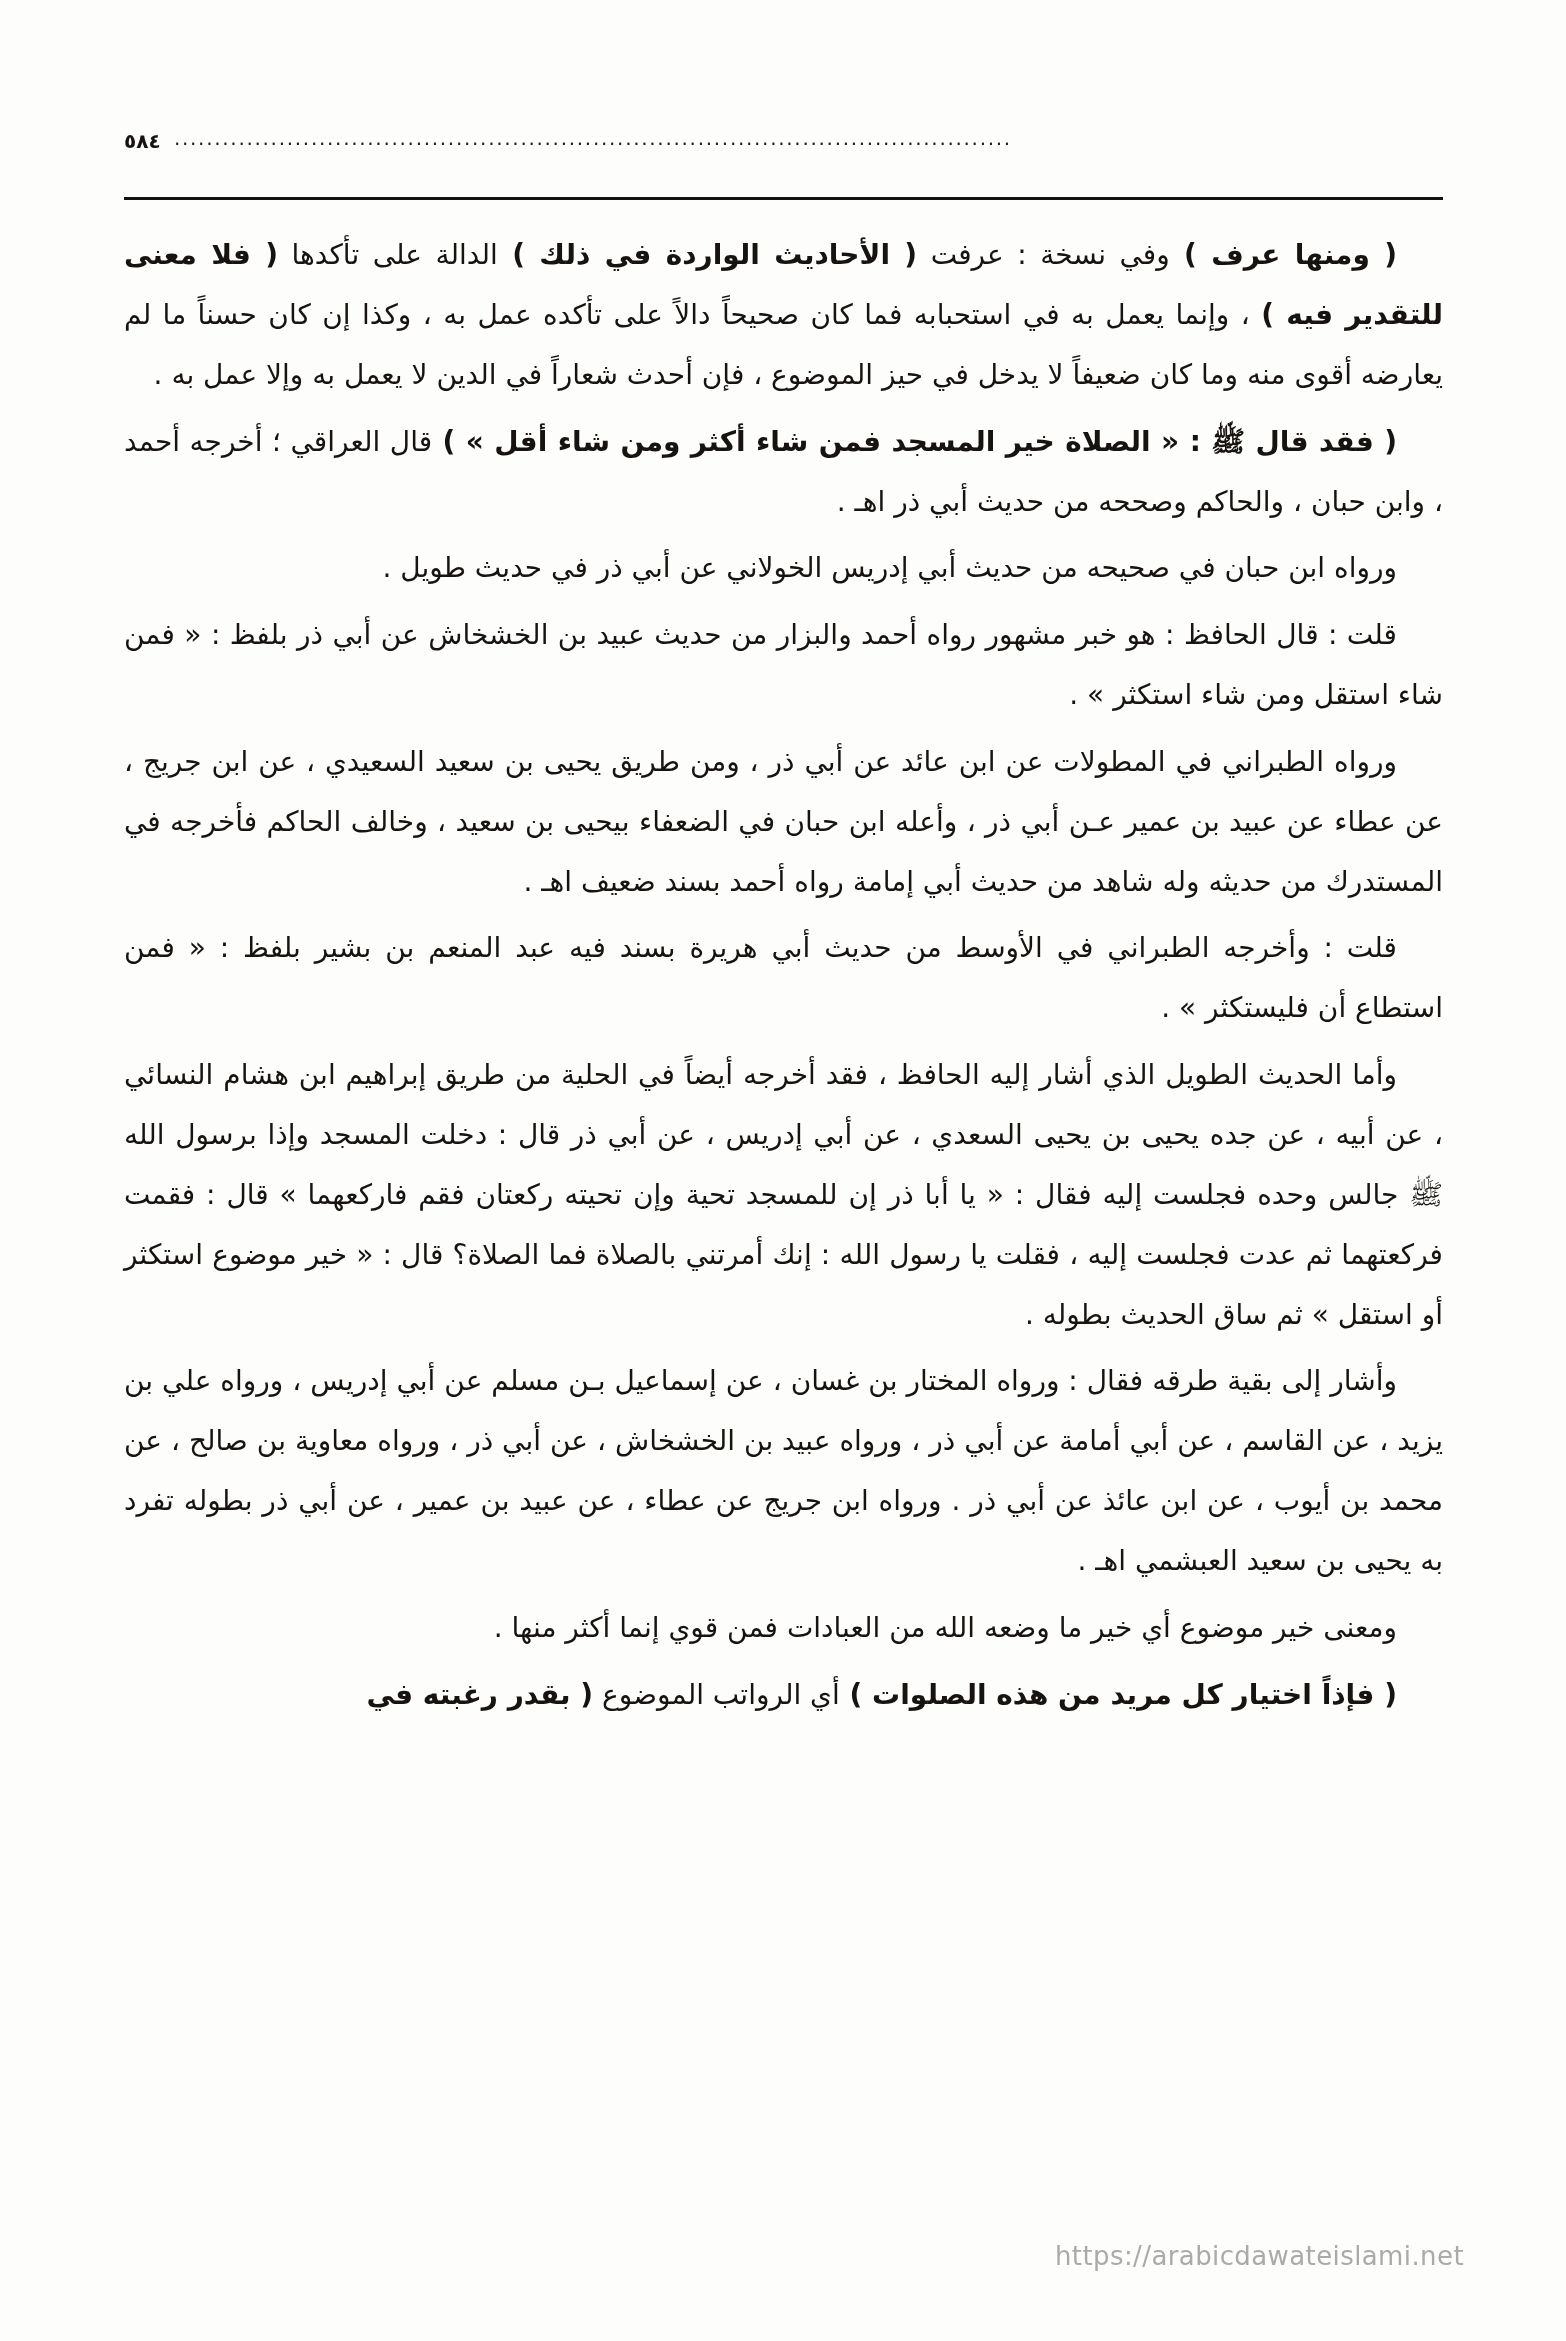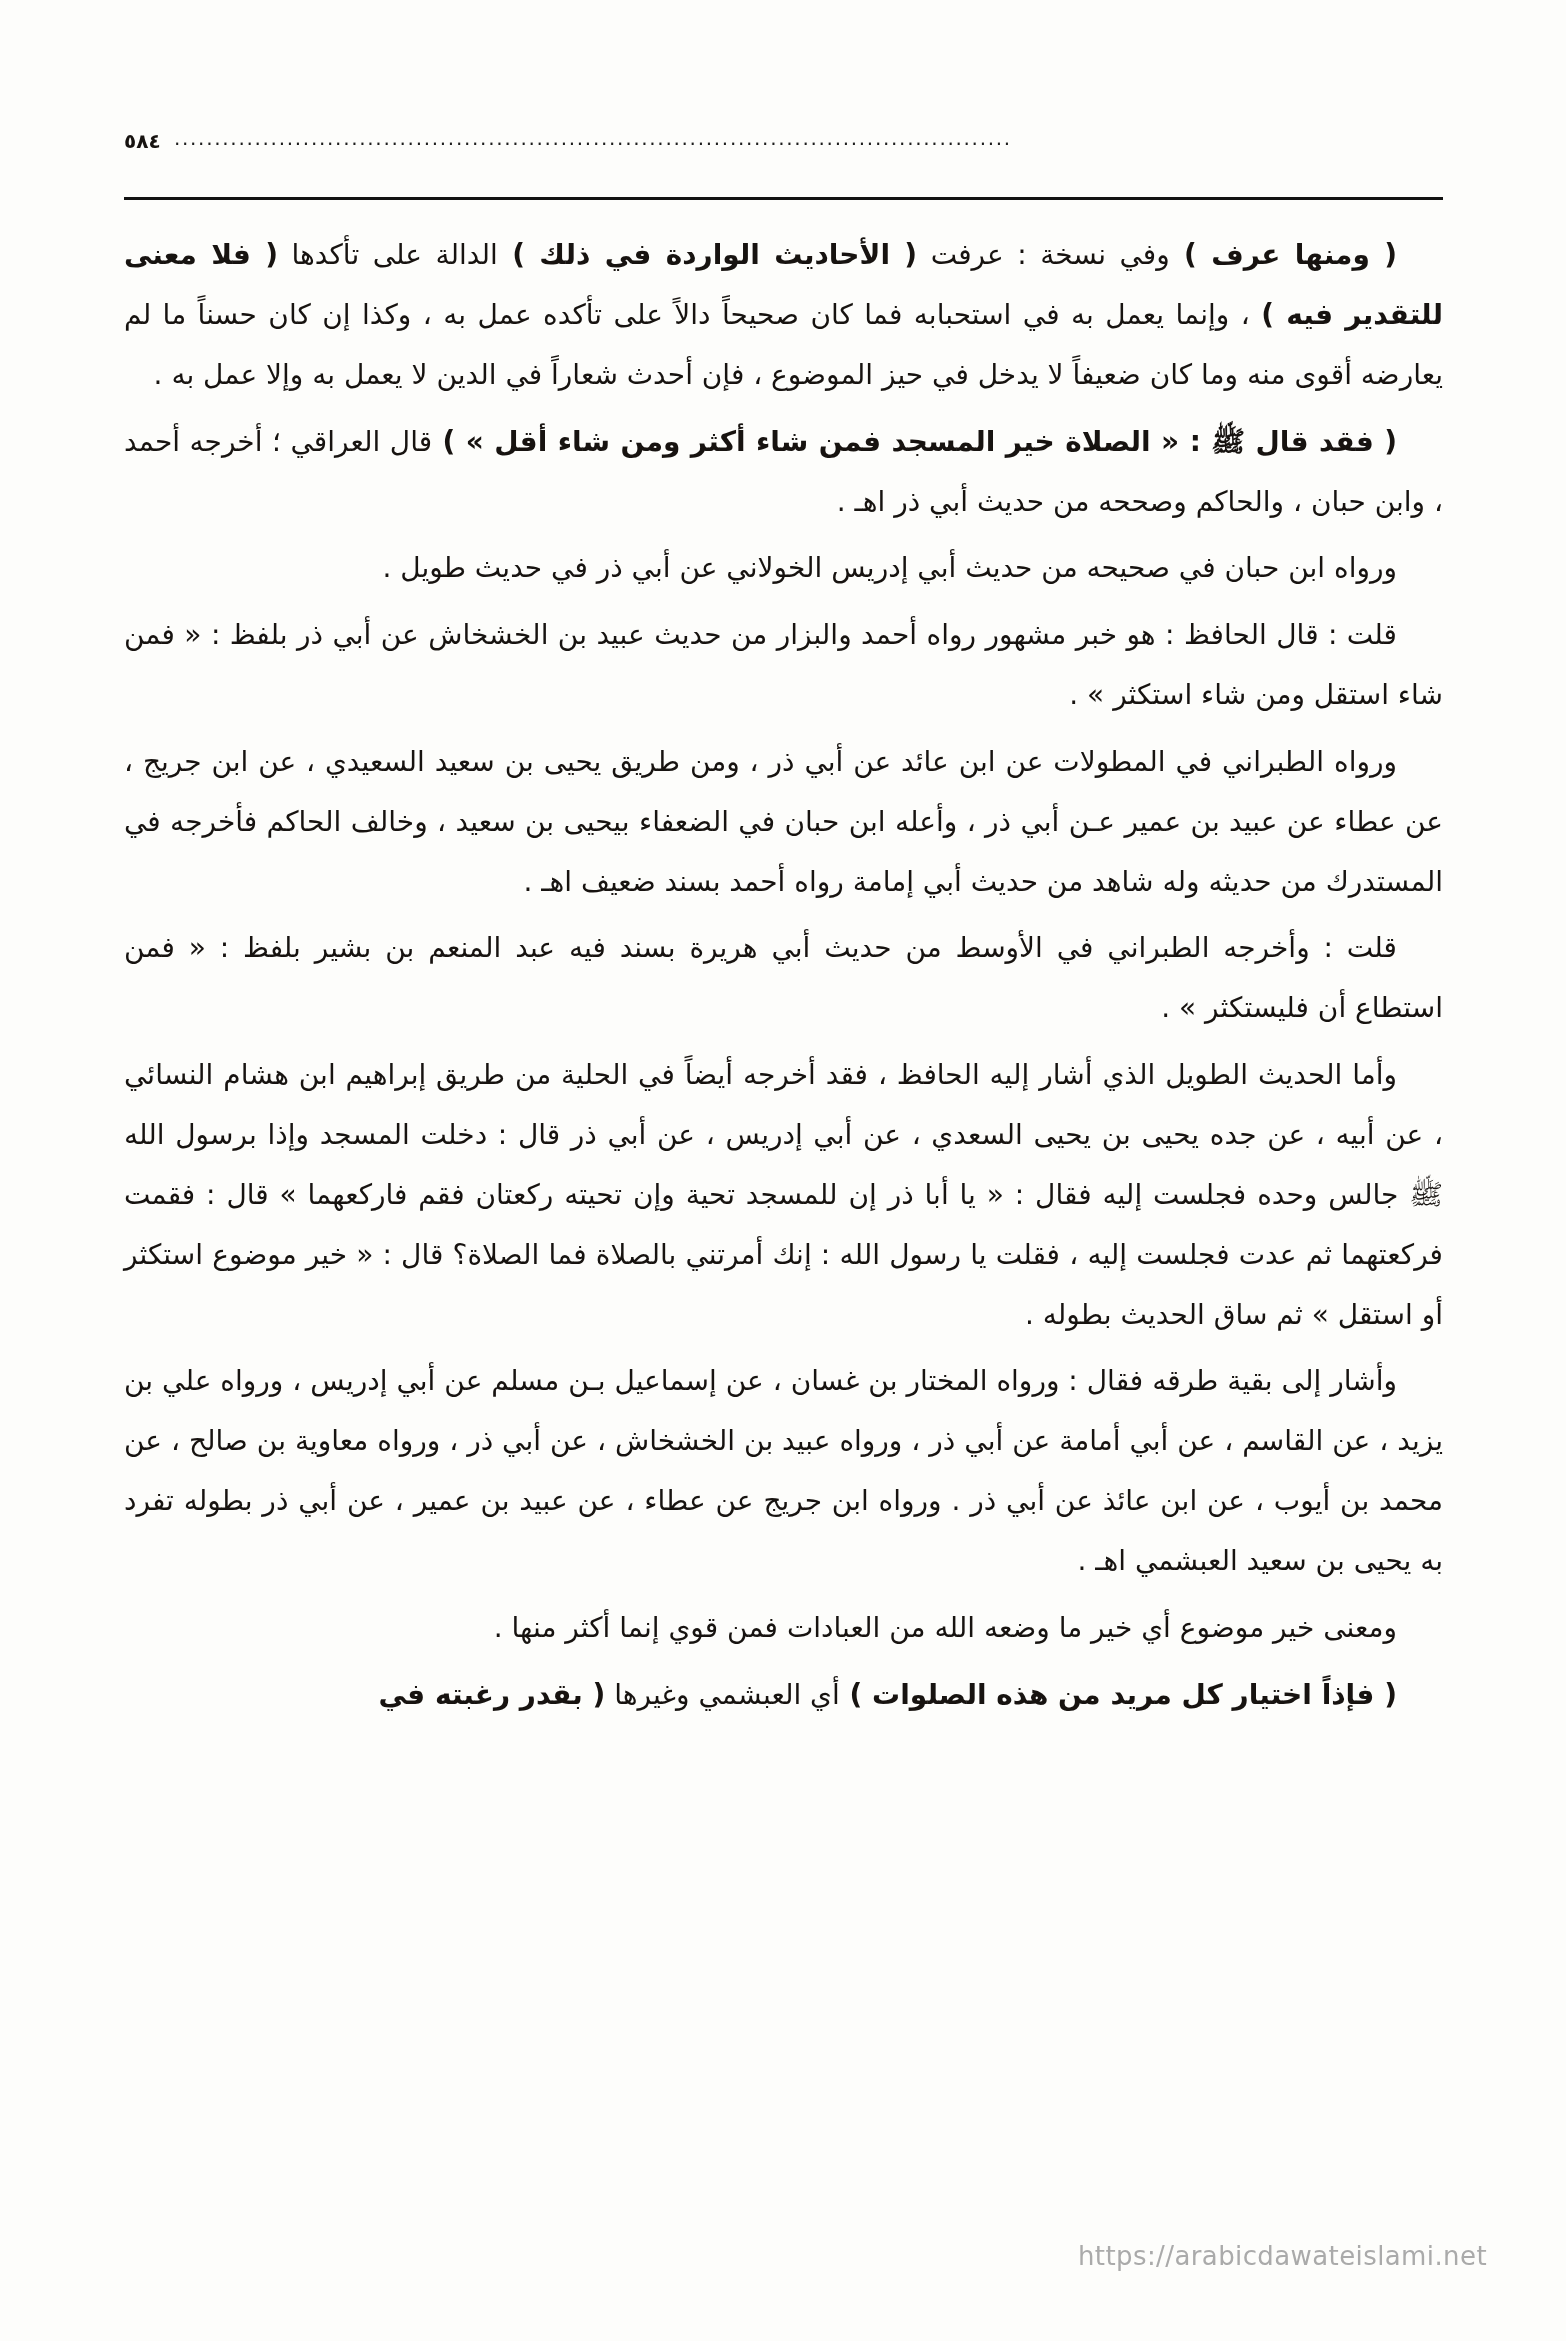--- a/index.html
+++ b/index.html
@@ -70,21 +70,21 @@
     text-align-last: right;
     text-indent: 46px;
     margin-bottom: 6.6px;
   }
   .bold { font-weight: bold; }
 
   
   .watermark {
     position: absolute;
     bottom: 71px;
-    right: 80px;
+    right: 103px;
     direction: ltr;
     font-size: 26px;
     color: #aaaaaa;
     letter-spacing: 0.4px;
   }
 </style>
 </head>
 <body>
 
 <div class="page">
@@ -100,19 +100,19 @@
   <section class="commentary" id="commentary">
       <p><span class="bold">( ومنها عرف ) </span><span>وفي نسخة : عرفت </span><span class="bold">( الأحاديث الواردة في ذلك ) </span><span>الدالة على تأكدها </span><span class="bold">( فلا معنى للتقدير فيه )</span><span> ، وإنما يعمل به في استحبابه فما كان صحيحاً دالاً على تأكده عمل به ، وكذا إن كان حسناً ما لم يعارضه أقوى منه وما كان ضعيفاً لا يدخل في حيز الموضوع ، فإن أحدث شعاراً في الدين لا يعمل به وإلا عمل به .</span></p>
       <p><span class="bold">( فقد قال ﷺ : « الصلاة خير المسجد فمن شاء أكثر ومن شاء أقل » ) </span><span>قال العراقي ؛ أخرجه أحمد ، وابن حبان ، والحاكم وصححه من حديث أبي ذر اهـ .</span></p>
       <p><span>ورواه ابن حبان في صحيحه من حديث أبي إدريس الخولاني عن أبي ذر في حديث طويل .</span></p>
       <p><span>قلت : قال الحافظ : هو خبر مشهور رواه أحمد والبزار من حديث عبيد بن الخشخاش عن أبي ذر بلفظ : « فمن شاء استقل ومن شاء استكثر » .</span></p>
       <p><span>ورواه الطبراني في المطولات عن ابن عائد عن أبي ذر ، ومن طريق يحيى بن سعيد السعيدي ، عن ابن جريج ، عن عطاء عن عبيد بن عمير عـن أبي ذر ، وأعله ابن حبان في الضعفاء بيحيى بن سعيد ، وخالف الحاكم فأخرجه في المستدرك من حديثه وله شاهد من حديث أبي إمامة رواه أحمد بسند ضعيف اهـ .</span></p>
       <p><span>قلت : وأخرجه الطبراني في الأوسط من حديث أبي هريرة بسند فيه عبد المنعم بن بشير بلفظ : « فمن استطاع أن فليستكثر » .</span></p>
       <p><span>وأما الحديث الطويل الذي أشار إليه الحافظ ، فقد أخرجه أيضاً في الحلية من طريق إبراهيم ابن هشام النسائي ، عن أبيه ، عن جده يحيى بن يحيى السعدي ، عن أبي إدريس ، عن أبي ذر قال : دخلت المسجد وإذا برسول الله ﷺ جالس وحده فجلست إليه فقال : « يا أبا ذر إن للمسجد تحية وإن تحيته ركعتان فقم فاركعهما » قال : فقمت فركعتهما ثم عدت فجلست إليه ، فقلت يا رسول الله : إنك أمرتني بالصلاة فما الصلاة؟ قال : « خير موضوع استكثر أو استقل » ثم ساق الحديث بطوله .</span></p>
       <p><span>وأشار إلى بقية طرقه فقال : ورواه المختار بن غسان ، عن إسماعيل بـن مسلم عن أبي إدريس ، ورواه علي بن يزيد ، عن القاسم ، عن أبي أمامة عن أبي ذر ، ورواه عبيد بن الخشخاش ، عن أبي ذر ، ورواه معاوية بن صالح ، عن محمد بن أيوب ، عن ابن عائذ عن أبي ذر . ورواه ابن جريج عن عطاء ، عن عبيد بن عمير ، عن أبي ذر بطوله تفرد به يحيى بن سعيد العبشمي اهـ .</span></p>
       <p><span>ومعنى خير موضوع أي خير ما وضعه الله من العبادات فمن قوي إنما أكثر منها .</span></p>
-      <p><span class="bold">( فإذاً اختيار كل مريد من هذه الصلوات ) </span><span>أي العبشمي وغيرها </span><span class="bold">( بقدر رغبته في</span></p>
+      <p><span class="bold">( فإذاً اختيار كل مريد من هذه الصلوات ) </span><span>أي الرواتب الموضوع </span><span class="bold">( بقدر رغبته في</span></p>
     </section>
 
   <footer class="watermark">https://arabicdawateislami.net</footer>
 
 </div>
 
 
 </body></html>

